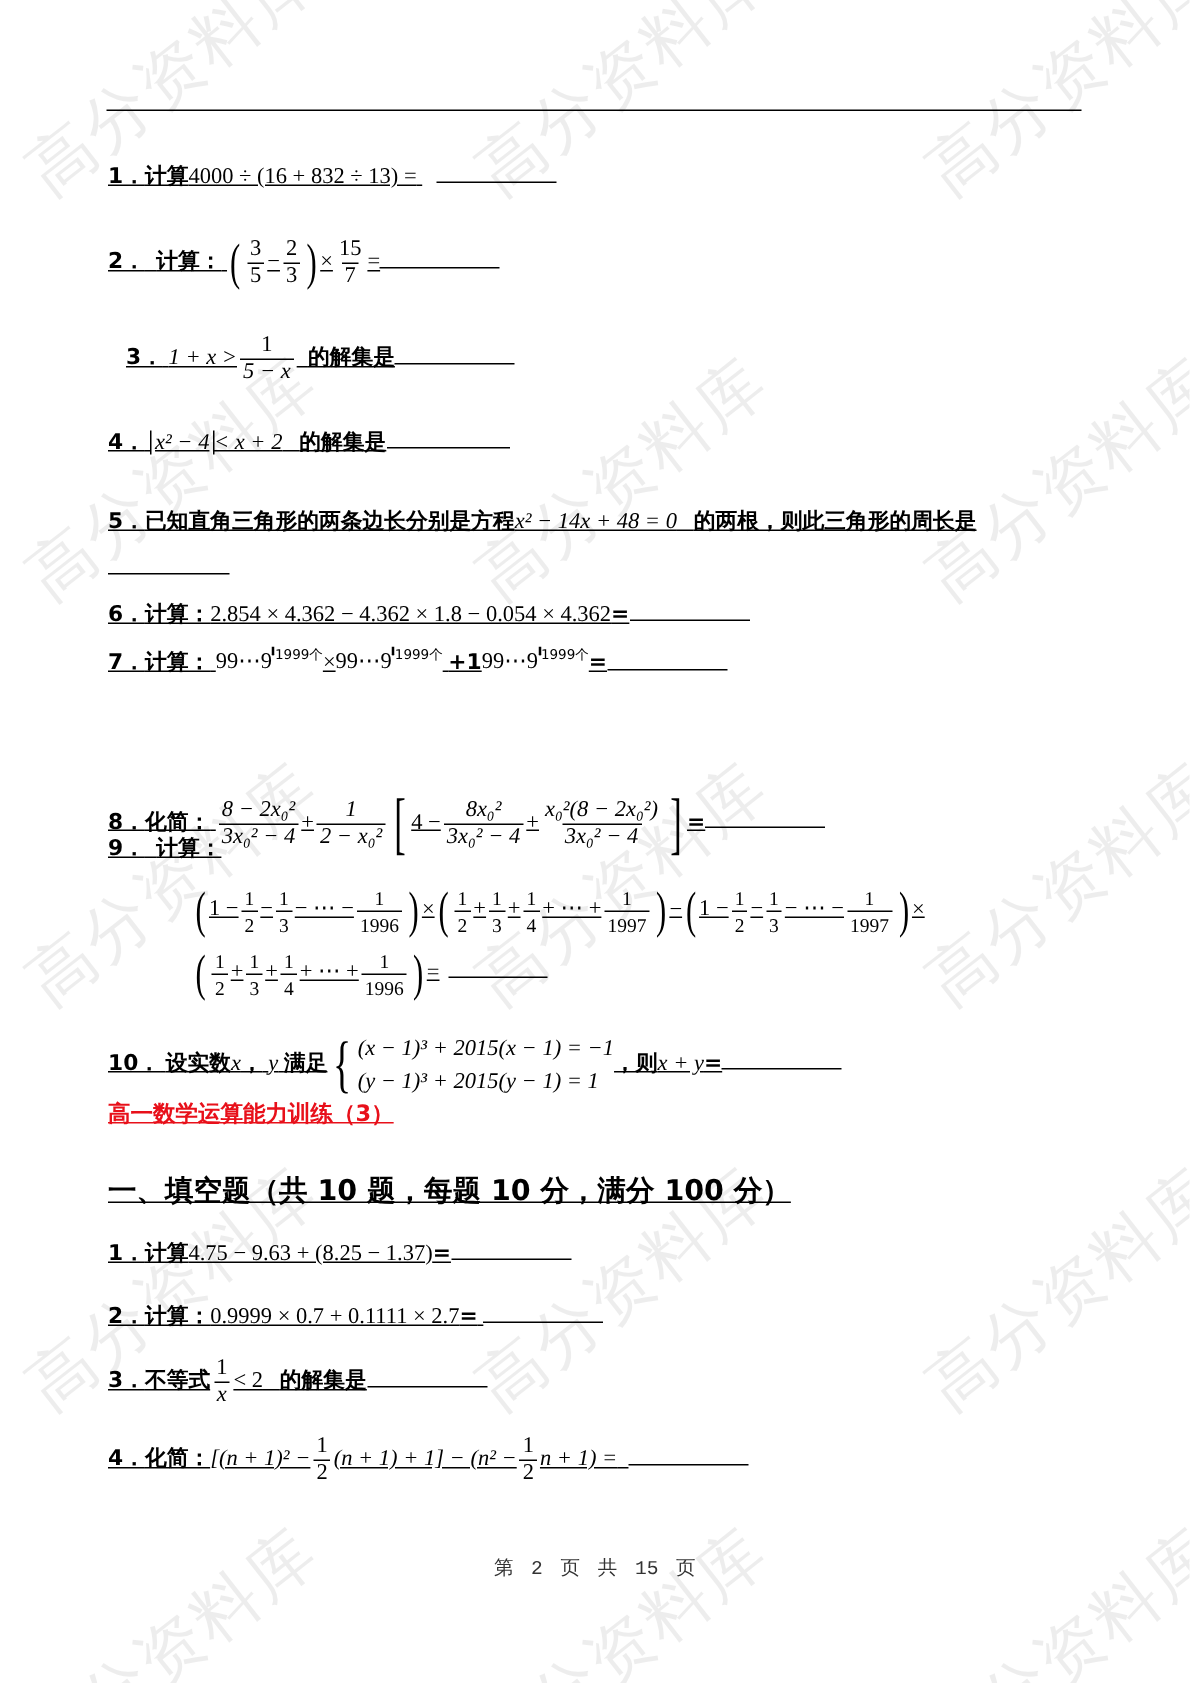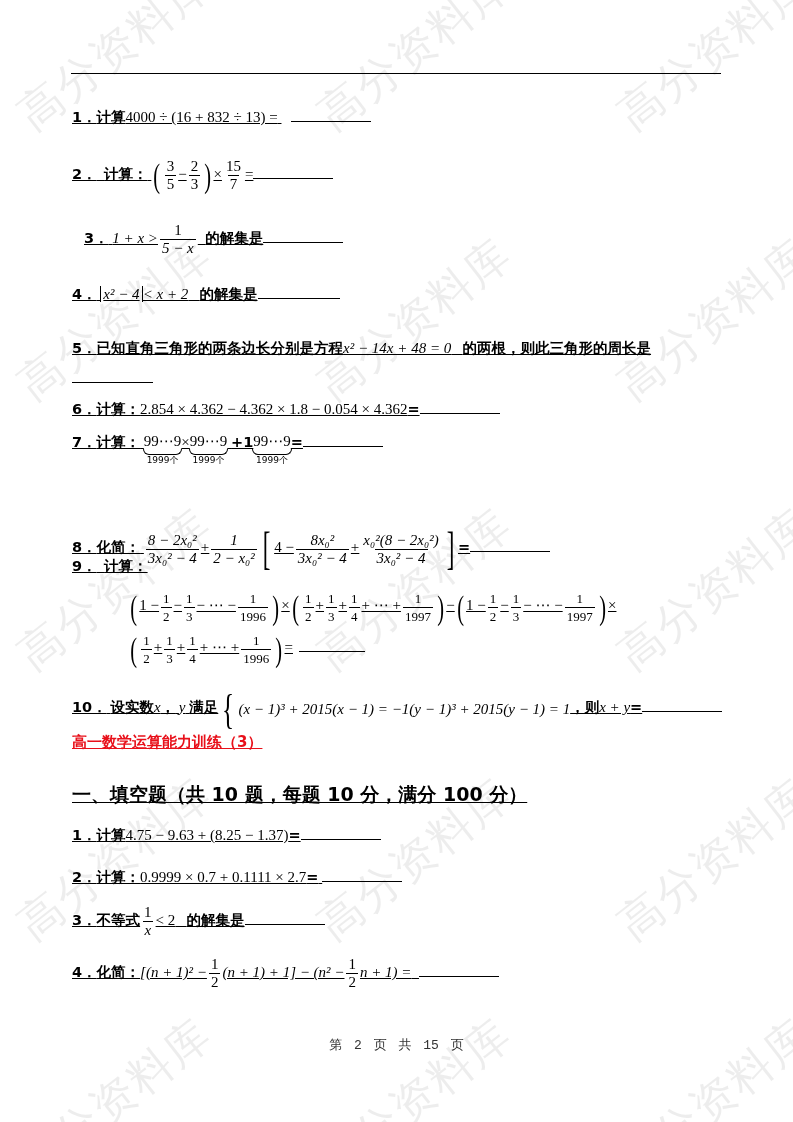--- a/index.html
+++ b/index.html
@@ -16,28 +16,28 @@
   .i { font-style:italic; }
   .blank { display:inline-block; border-bottom:1.3px solid #000; height:14px; vertical-align:baseline; }
   .frac { display:inline-flex; flex-direction:column; align-items:center; vertical-align:middle;
           margin:0 2px; line-height:17px; }
   .frac .num { padding:0 2px; }
   .frac .den { border-top:1px solid #000; padding:0 2px; }
   .paren { font-size:34px; font-weight:100; vertical-align:middle; line-height:34px;
            transform:scaleX(0.6); display:inline-block; }
   .bracket { font-size:46px; vertical-align:middle; line-height:46px;
              transform:scaleX(0.5); display:inline-block; }
-  .brace-group { display:inline-flex; flex-direction:column; align-items:center; vertical-align:top; }
+  .brace-group { display:inline-flex; vertical-align:top; }
   .brace-group .top { line-height:18px; }
   .brace-group .ul { width:100%; height:5px; border:1px solid #000; border-top:none;
                      border-radius:0 0 6px 6px; margin-top:-1px; }
   .brace-group .lbl { font-size:9px; line-height:11px; font-family:"DejaVu Sans", sans-serif; }
   .sys { display:inline-flex; align-items:center; vertical-align:middle; }
   .sys .cb { font-size:42px; line-height:42px; transform:scaleX(0.6); display:inline-block; }
-  .sys .lines { display:flex; flex-direction:row; line-height:22px; }
+  .sys .lines { display:flex; flex-direction:column; line-height:22px; }
   .red { color:#e8101a; }
   .footer { position:absolute; top:1036px; left:0; width:793px; text-align:center;
             font-family:Liberation Mono, monospace; font-size:13px; color:#333; word-spacing:4px; }
 </style>
 </head>
 <body>
 
 <div class="wm" style="left:0px;top:20px;">高分资料库</div>
 <div class="wm" style="left:300px;top:20px;">高分资料库</div>
 <div class="wm" style="left:600px;top:20px;">高分资料库</div>

